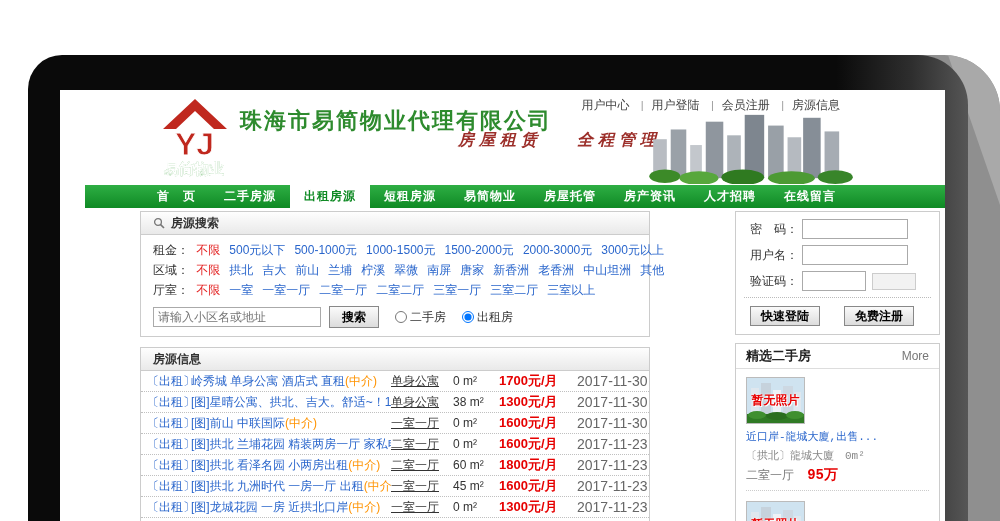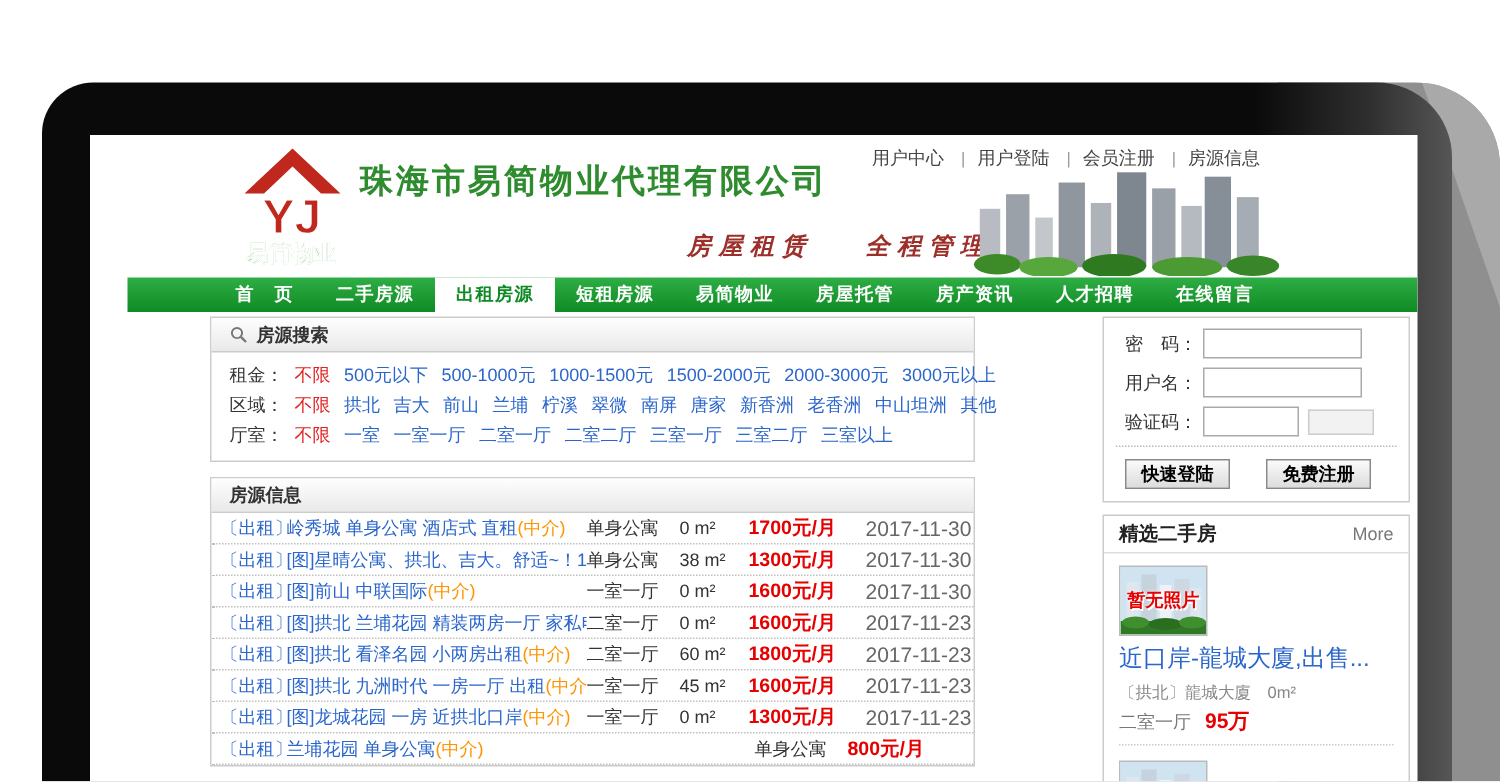--- a/index.html
+++ b/index.html
@@ -10,21 +10,21 @@
             border-top-right-radius:56px;overflow:hidden;}
   .lid-diag{position:absolute;right:0;top:0;width:52px;height:150px;background:#a9a9a9;
             clip-path:polygon(100% 0,100% 100%,0 0);}
   .bezel{position:absolute;left:28px;top:55px;width:940px;height:466px;border-radius:34px 50px 0 0;
          background:linear-gradient(90deg,#0a0a0a 0%,#0a0a0a 86%,#2e2e2e 94%,#565656 100%);}
   .screen{position:absolute;left:60px;top:90px;width:885px;height:431px;background:#fff;overflow:hidden;}
   
   .logo{position:absolute;left:102px;top:8px;width:66px;height:82px;}
   .company{position:absolute;left:180px;top:16px;font-family:"Liberation Serif","DejaVu Serif",serif;
            font-weight:bold;font-size:22px;color:#2e8b2e;letter-spacing:2px;white-space:nowrap;}
-  .slogan{position:absolute;left:398px;top:64px;font-family:"Liberation Serif","DejaVu Serif",serif;
+  .slogan{position:absolute;left:398px;top:40px;font-family:"Liberation Serif","DejaVu Serif",serif;
           font-style:italic;font-weight:bold;font-size:16px;color:#9c2f2a;letter-spacing:5px;white-space:nowrap;}
   .slogan .s2{margin-left:26px;}
   .toplinks{position:absolute;right:105px;top:7px;font-size:12px;color:#444;white-space:nowrap;}
   .toplinks .toplink{color:#444;text-decoration:none;cursor:pointer;}
   .toplinks .tl-wrap+.tl-wrap::before{content:"|";color:#999;margin:0 8px;font-size:11px;}
   .skyline{position:absolute;left:585px;top:20px;width:215px;height:74px;}
   
   .nav{position:absolute;left:25px;right:0;top:95px;height:23px;
        background:linear-gradient(#2eae44,#0f8a24);display:flex;align-items:stretch;padding-left:58px;}
   .nav .nav-item{color:#fff;font-size:12px;font-weight:bold;line-height:23px;padding:0 14px;
@@ -50,46 +50,46 @@
             background:linear-gradient(#fbfbfb,#dcdcdc);cursor:pointer;}
   .radio-wrap{display:flex;align-items:center;gap:3px;margin-left:8px;}
   .radio-wrap input{width:12px;height:12px;margin:0;}
   
   .listings{margin-top:10px;}
   .lrow{display:flex;align-items:center;height:20px;border-bottom:1px dotted #c0c0c0;
         font-size:12px;padding:0 6px;white-space:nowrap;}
   .lflag{color:#2a66cc;width:44px;flex:none;cursor:pointer;text-align:center;}
   .ltitle{color:#2a66cc;flex:1;overflow:hidden;cursor:pointer;}
   .lagent{color:#ff9300;}
-  .ltype{width:62px;flex:none;color:#333;}
+  .ltype{width:62px;flex:none;color:#333;text-decoration:underline;}
   .larea{width:46px;flex:none;color:#333;}
   .lprice{width:78px;flex:none;color:#e60000;font-weight:bold;font-size:13px;}
   .ldate{width:66px;flex:none;color:#666;font-size:14px;text-align:right;}
   
   .login{padding-top:7px;}
   .login-row{display:flex;align-items:center;margin-bottom:6px;font-size:12px;color:#333;}
   .login-row label{width:52px;margin-left:14px;flex:none;}
   .login-row input{width:100px;height:16px;border:1px solid #aaa;}
   .login-row input.cap{width:58px;}
   .captcha-img{width:42px;height:15px;border:1px solid #ccc;background:#f2f2f2;margin-left:6px;}
   .login-sep{border-top:1px dotted #bbb;margin:2px 8px 8px;}
   .login-btns{display:flex;gap:24px;padding:0 0 8px 14px;}
   .lbtn{height:20px;padding:0 10px;font-size:12px;font-weight:bold;border:1px solid #888;
         background:linear-gradient(#fafafa,#dcdcdc);cursor:pointer;}
   
   .featured{margin-top:8px;}
   .f-head{height:24px;line-height:24px;border-bottom:1px solid #ddd;display:flex;
           justify-content:space-between;align-items:center;padding:0 10px;}
   .f-head .f-t{font-size:13px;font-weight:bold;color:#222;}
   .f-head .f-more{font-size:12px;color:#777;text-decoration:none;cursor:pointer;}
-  .f-item{padding:8px 10px 2px;}
+  .f-item{padding:8px 10px 2px;font-family:Liberation Mono, monospace;}
   .thumb{width:57px;height:45px;border:1px solid #bbb;position:relative;cursor:pointer;}
   .no-photo{position:absolute;left:0;top:14px;width:100%;text-align:center;color:#e80000;
             font-weight:bold;font-size:12px;text-shadow:0 0 2px #fff,1px 1px 0 #fff;}
-  .f-title{color:#2a66cc;font-size:16px;margin-top:5px;cursor:pointer;}
+  .f-title{color:#2a66cc;font-size:11px;margin-top:5px;cursor:pointer;}
   .f-meta{color:#888;font-size:11px;margin-top:4px;}
   .f-price-row{font-size:12px;color:#777;margin-top:3px;}
   .f-price{color:#e60000;font-weight:bold;font-size:14px;margin-left:6px;}
   .f-sep{border-top:1px dotted #ccc;margin:6px 0 0;}
 </style>
 </head>
 <body>
 
 <div class="stage">
 
@@ -185,20 +185,32 @@
                 <div class="filter-row">
                   <span class="f-label">区域：</span>
                   <span class="f-options"><a class="first">不限</a><a>拱北</a><a>吉大</a><a>前山</a><a>兰埔</a><a>柠溪</a><a>翠微</a><a>南屏</a><a>唐家</a><a>新香洲</a><a>老香洲</a><a>中山坦洲</a><a>其他</a></span>
                 </div>
 
                 <div class="filter-row">
                   <span class="f-label">厅室：</span>
                   <span class="f-options"><a class="first">不限</a><a>一室</a><a>一室一厅</a><a>二室一厅</a><a>二室二厅</a><a>三室一厅</a><a>三室二厅</a><a>三室以上</a></span>
                 </div>
               </div>
+            <div class="search-row">
+              <input class="kw" type="text" placeholder="请输入小区名或地址" style="">
+              <button class="go">搜索</button>
+              <span class="radio-wrap">
+                <input type="radio" name="housetype" style="">
+                <span>二手房</span>
+              </span>
+              <span class="radio-wrap">
+                <input type="radio" name="housetype" checked="" style="">
+                <span>出租房</span>
+              </span>
+            </div>
           </div>
         </div>
 
         <div class="box listings">
           <div class="box-head">
             <span>房源信息</span>
           </div>
           <div>
 
               <div class="lrow">

